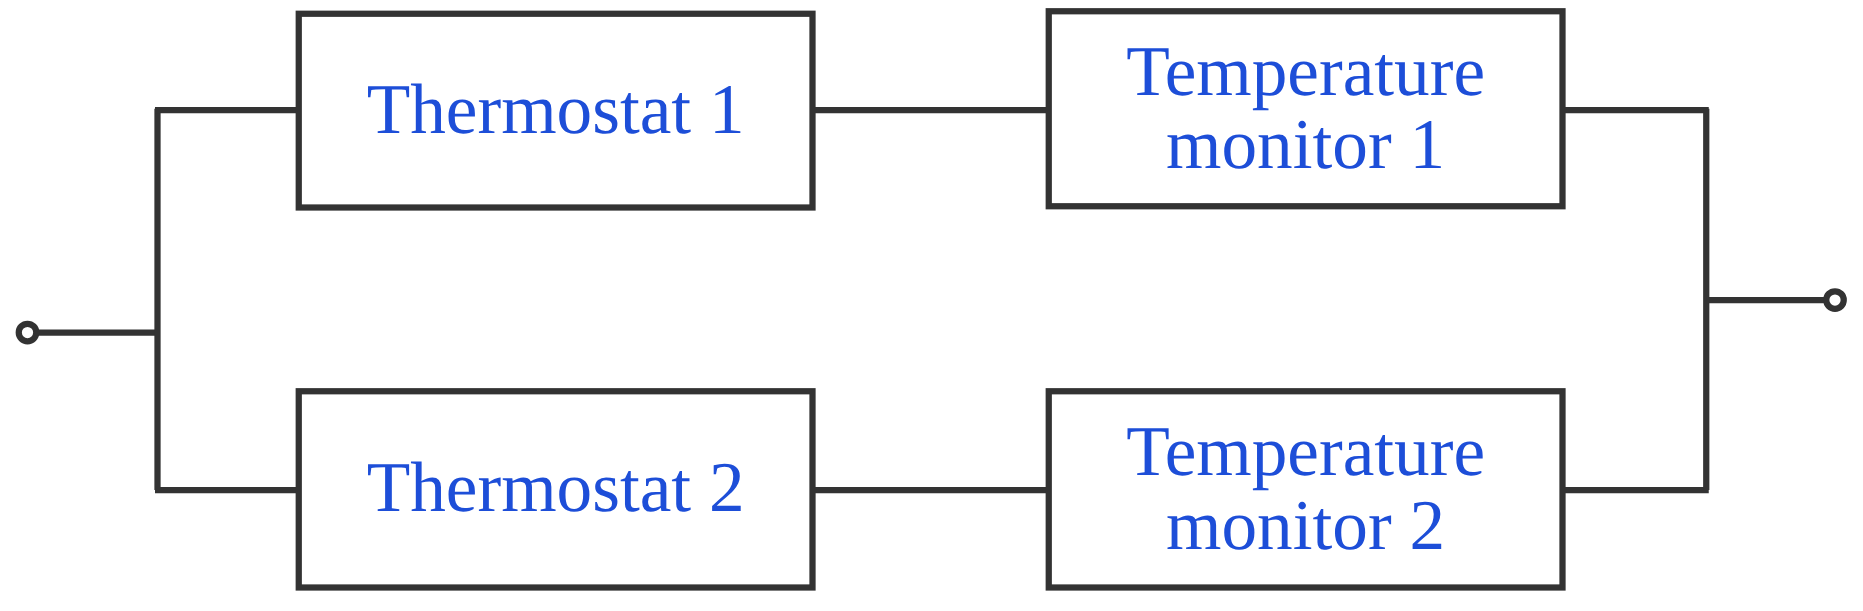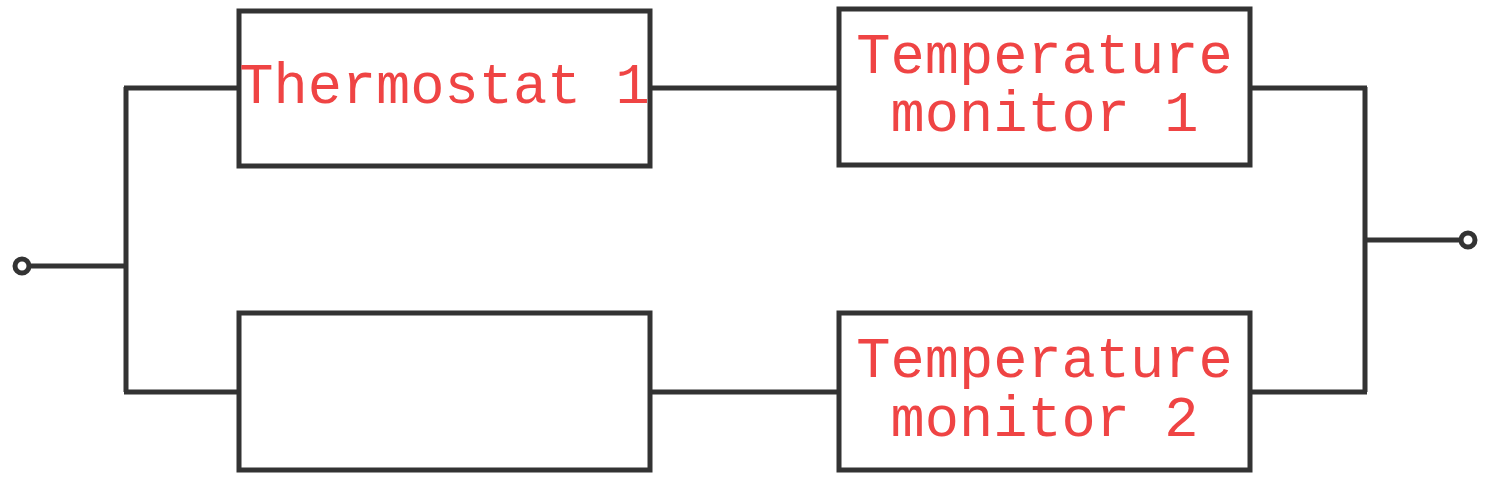--- a/index.html
+++ b/index.html
@@ -25,22 +25,22 @@
     width: 1490px;
     height: 489px;
     display: block;
   }
   .block-label {
     position: absolute;
     display: flex;
     align-items: center;
     justify-content: center;
     text-align: center;
-    color: #ef4444;
-    font-family: Liberation Mono, monospace;
+    color: #1d4ed8;
+    font-family: Liberation Serif, serif;
     font-size: 57px;
     line-height: 1.02;
     letter-spacing: 0px;
     white-space: pre-line;
     pointer-events: none;
   }
   .block-hit {
     position: absolute;
   }
 </style>
@@ -76,19 +76,22 @@
 
   <div class="block-hit" style="left:239px;top:11px;width:411px;height:155px;">
     <div class="block-label" style="left:0;top:0;width:411px;height:155px;">Thermostat 1</div>
   </div>
 
   <div class="block-hit" style="left:839px;top:9px;width:411px;height:156px;">
     <div class="block-label" style="left:0;top:0;width:411px;height:156px;">Temperature
 monitor 1</div>
   </div>
 
+  <div class="block-hit" style="left:239px;top:313px;width:411px;height:157px;">
+    <div class="block-label" style="left:0;top:0;width:411px;height:157px;">Thermostat 2</div>
+  </div>
 
   <div class="block-hit" style="left:839px;top:313px;width:411px;height:157px;">
     <div class="block-label" style="left:0;top:0;width:411px;height:157px;">Temperature
 monitor 2</div>
   </div>
 
 </div>
 
 </body></html>

